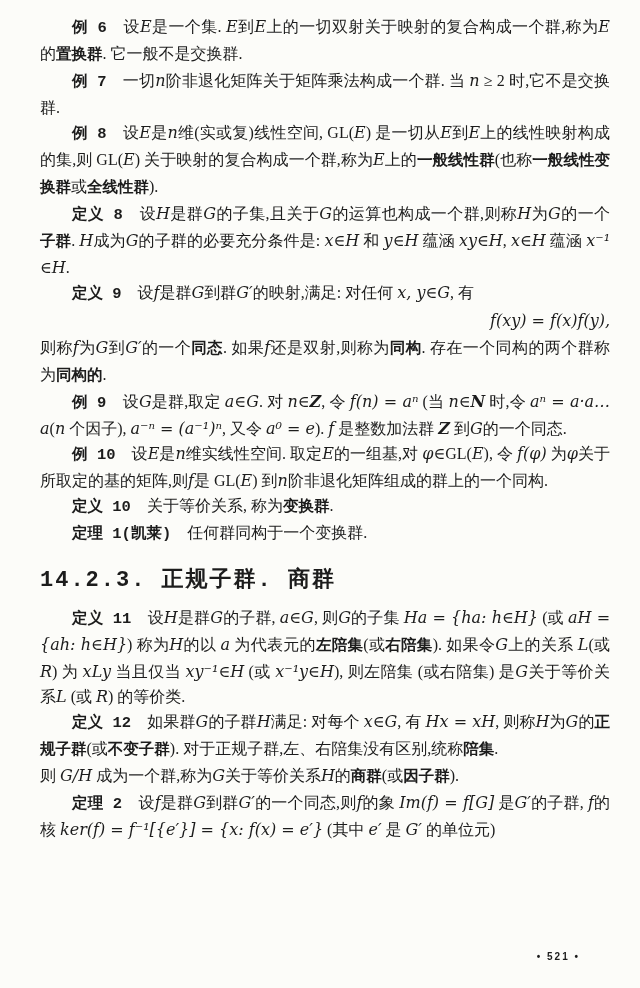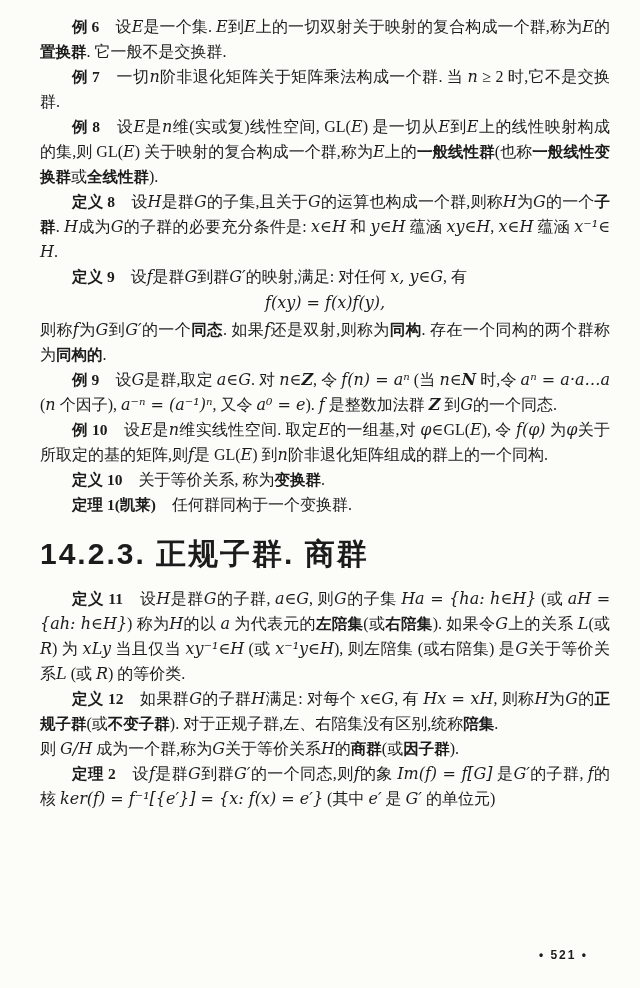--- a/index.html
+++ b/index.html
@@ -17,50 +17,50 @@
     font-size:16px;
     line-height:25px;
     text-align:justify;
     text-justify:inter-character;
     word-break:break-all;
   }
   p.ind { text-indent:2em; }
   .rn { }
   .rb {
     font-weight:700;
-    font-family:Liberation Serif, serif;
+    font-family:Liberation Mono, monospace;
     font-size:15.5px;
   }
   .ri {
     font-style:italic;
     font-family:"DejaVu Serif","Liberation Serif",serif;
   }
   .rbi {
     font-style:italic; font-weight:700;
     font-family:"DejaVu Serif","Liberation Serif",serif;
   }
   .formula {
     font-size:16px;
     line-height:26px;
-    text-align:center;
+    text-align:right;
     font-style:italic;
     font-family:"DejaVu Serif","Liberation Serif",serif;
     margin:1px 0;
   }
   h2.heading {
-    font-size:30px;
+    font-size:22px;
     font-weight:600;
     margin:17px 0 11px 0;
     letter-spacing:2px;
-    font-family:Liberation Sans, sans-serif;
+    font-family:Liberation Mono, monospace;
   }
   .page-number {
     position:absolute;
-    right:52px; bottom:26px;
-    font-size:12px;
+    right:60px; bottom:26px;
+    font-size:10px;
     font-weight:700;
     letter-spacing:2px;
     font-family:"Liberation Sans","DejaVu Sans",sans-serif;
   }
 </style>
 </head>
 <body>
 
 <main class="page-content">
     <p class="para ind"><span class="rb">例 6</span><span class="rn">　设</span><span class="ri">E</span><span class="rn">是一个集. </span><span class="ri">E</span><span class="rn">到</span><span class="ri">E</span><span class="rn">上的一切双射关于映射的复合构成一个群,称为</span><span class="ri">E</span><span class="rn">的</span><span class="rb">置换群</span><span class="rn">. 它一般不是交换群.</span></p>

